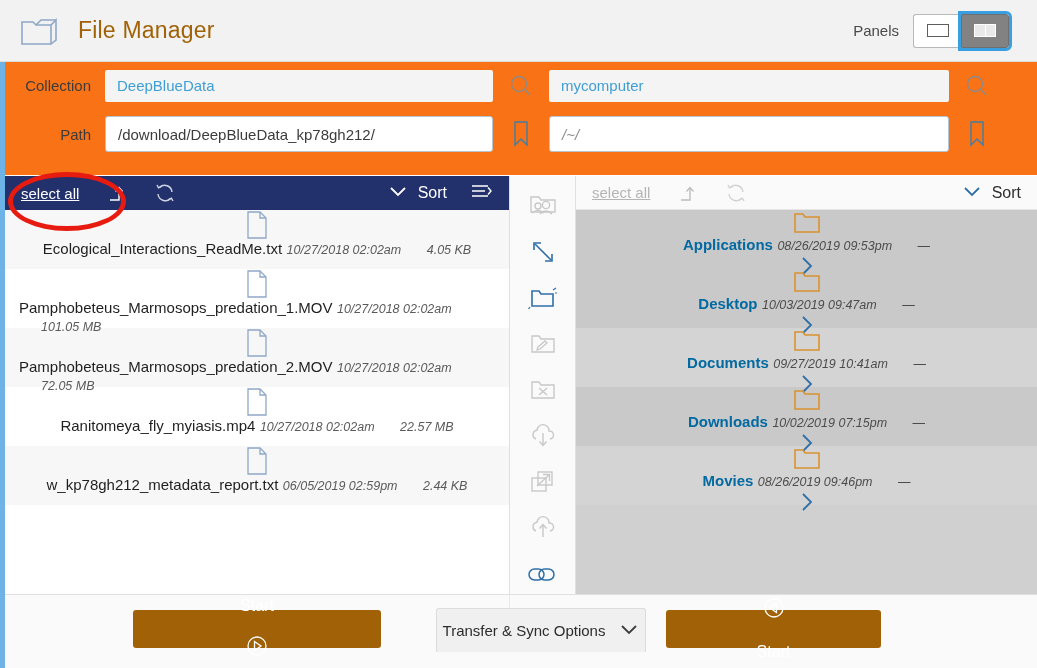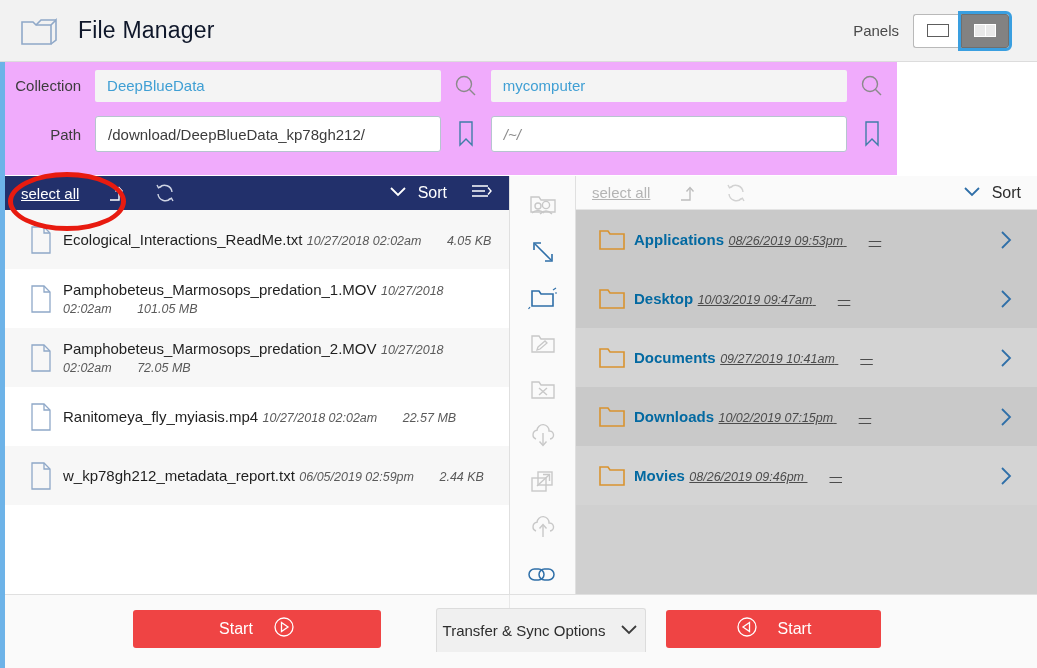--- a/index.html
+++ b/index.html
@@ -26,21 +26,21 @@
   .app-header {
     position: absolute; left: 0; top: 0;
     width: 1037px; height: 62px;
     background: #f2f2f2;
     border-bottom: 1px solid #dcdcdc;
     display: flex; align-items: center;
   }
   .header-left { display: flex; align-items: center; padding-left: 18px; }
   .folder-logo { width: 44px; height: 38px; }
   .app-title {
-    font-size: 23px; color: #0f172a; font-weight: 400;
+    font-size: 23px; color: #a16207; font-weight: 400;
     margin-left: 16px; letter-spacing: .2px;
   }
   .header-right {
     margin-left: auto; display: flex; align-items: center;
     padding-right: 28px;
   }
   .panels-label { font-size: 15px; color: #4a4a4a; margin-right: 14px; }
   .panels-group { display: flex; }
   .panel-btn {
     width: 48px; height: 34px;
@@ -56,22 +56,22 @@
     outline: 3px solid #3a9fe0; outline-offset: 0px;
   }
   .pane-glyph-1 { width: 22px; height: 13px; border: 1.6px solid #5d5d5d; }
   .pane-glyph-2 { width: 22px; height: 13px; border: 1.6px solid #ffffff; display: flex; }
   .pane-glyph-2 i { flex: 1; border-right: 1.6px solid #ffffff; background: #e9e9e9; }
   .pane-glyph-2 i:last-child { border-right: none; background: #e9e9e9; }
 
   
   .fields {
     position: absolute; left: 5px; top: 62px;
-    width: 892px; height: 113px;
-    background: #f0abfc;
+    width: 1032px; height: 113px;
+    background: #f97316;
   }
   .field-row { display: flex; align-items: center; height: 47px; }
   .field-row.row2 { height: 50px; }
   .field-label {
     width: 100px; text-align: right; padding-right: 14px;
     font-size: 15px; color: #3c3c3c;
   }
   .field-box {
     height: 32px; display: flex; align-items: center;
     padding: 0 12px; font-size: 15px;
@@ -113,21 +113,21 @@
   .list-icon { margin-left: 22px; cursor: pointer; }
 
   
   .pane-left {
     width: 505px; display: flex; flex-direction: column;
     background: #ffffff; border-right: 1px solid #e0e0e0;
   }
   .list { flex: 1; overflow: hidden; }
   .row {
     display: flex; align-items: center;
-    height: 59px; padding: 0 14px;
+    height: 59px; padding: 0 14px; flex-direction: column;
   }
   .row.alt-a { background: #f7f7f7; }
   .row.alt-b { background: #ffffff; }
   .row-icon { width: 44px; display: flex; justify-content: center; }
   .row-text { flex: 1; min-width: 0; }
   .row-name {
     font-size: 15px; color: #1f1f1f; white-space: nowrap;
     overflow: hidden; text-overflow: ellipsis;
   }
   .row-meta { margin-top: 5px; font-size: 12.5px; font-style: italic; color: #5a5a5a; }
@@ -145,36 +145,36 @@
     width: 44px; height: 40px;
     display: flex; align-items: center; justify-content: center;
     cursor: pointer;
   }
 
   
   .pane-right { flex: 1; display: flex; flex-direction: column; background: #d0d0d0; }
   .pane-right .row.alt-a { background: #c9c9c9; }
   .pane-right .row.alt-b { background: #d4d4d4; }
   .pane-right .row-name { font-weight: bold; color: #0369a1; }
-  .pane-right .row-meta { color: #4c4c4c; text-decoration: underline; }
+  .pane-right .row-meta { color: #4c4c4c; }
 
   
   .footer {
     position: absolute; left: 5px; top: 594px;
     width: 1032px; height: 74px;
     background: #fafafa; border-top: 1px solid #e0e0e0;
     display: flex; align-items: flex-start;
   }
   .foot-left { width: 505px; display: flex; justify-content: center; padding-top: 15px;
                border-right: 1px solid #e8e8e8; height: 56px; }
   .foot-right { flex: 1; display: flex; justify-content: center; padding-top: 15px; }
   .start-btn {
-    width: 248px; height: 38px; background: #ef4444; border-radius: 3px;
+    width: 248px; height: 38px; background: #a16207; border-radius: 3px;
     display: flex; align-items: center; justify-content: center; gap: 20px;
-    color: #ffffff; font-size: 16px; cursor: pointer;
+    color: #ffffff; font-size: 16px; cursor: pointer; flex-direction: column;
   }
   .start-btn.right-btn { width: 215px; }
   .tso {
     position: absolute; left: 436px; top: 608px;
     width: 210px; height: 44px;
     background: #f0f0f0; border: 1px solid #dcdcdc; border-bottom: none;
     border-radius: 3px 3px 0 0;
     display: flex; align-items: center; justify-content: center; gap: 14px;
     font-size: 15px; color: #2d2d2d; cursor: pointer;
     z-index: 5;

